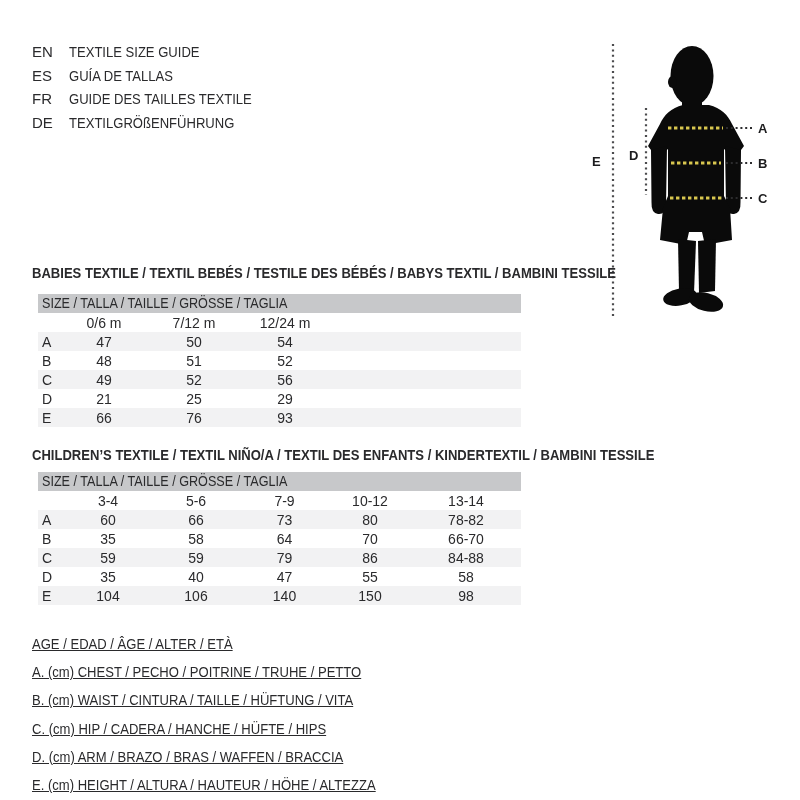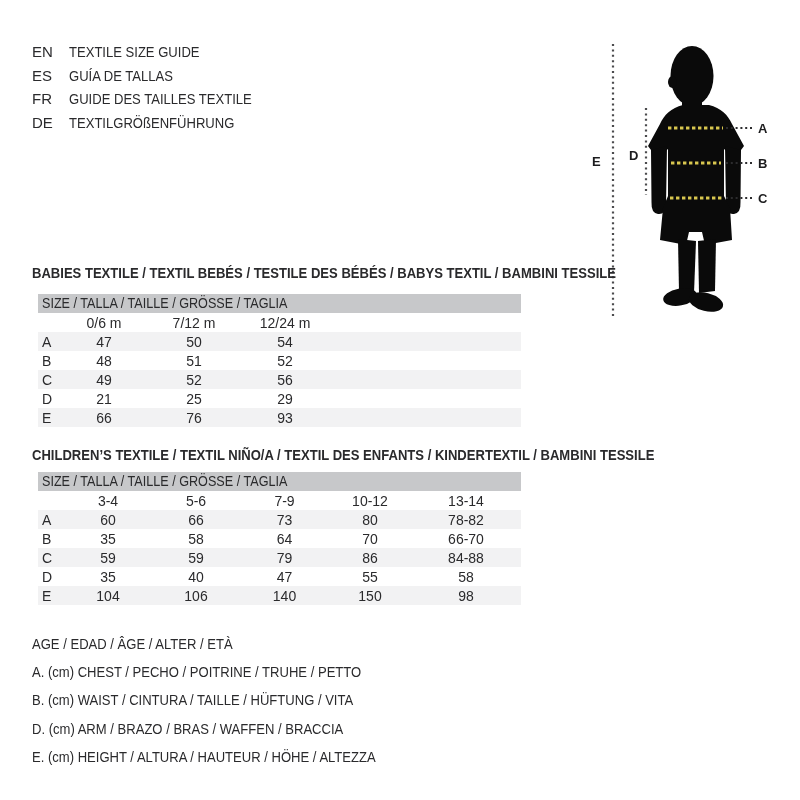--- a/index.html
+++ b/index.html
@@ -37,21 +37,21 @@
   .size-bar {
     height:19px; background:#c7c8ca;
     font-size:14.5px; line-height:19px; padding-left:4px;
   }
   table { border-collapse:collapse; width:100%; table-layout:fixed; font-size:14px; }
   th,td { font-weight:400; padding:0; height:19px; text-align:center; vertical-align:middle; }
   .lbl { text-align:left; padding-left:4px; }
   tbody tr:nth-child(odd) { background:#f2f2f3; }
   
   .legend { position:absolute; left:32px; top:629px; }
-  .legend-line { height:28.3px; display:flex; align-items:center; font-size:15px; }
+  .legend-line { height:28.3px; display:flex; align-items:center; font-size:15px;text-decoration:underline; }
 </style>
 </head>
 <body>
 
 <section class="lang-list">
   <div class="lang-row">
     <span class="lang-code">EN</span>
     <span class="condensed">TEXTILE SIZE GUIDE</span>
   </div>
   <div class="lang-row">
@@ -248,18 +248,21 @@
   <div class="legend-line">
       <span class="condensed">AGE / EDAD / ÂGE / ALTER / ETÀ</span>
     </div>
   <div class="legend-line">
       <span class="condensed">A. (cm) CHEST / PECHO / POITRINE / TRUHE / PETTO</span>
     </div>
   <div class="legend-line">
       <span class="condensed">B. (cm) WAIST / CINTURA / TAILLE / HÜFTUNG / VITA</span>
     </div>
   <div class="legend-line">
+      <span class="condensed">C. (cm) HIP / CADERA / HANCHE / HÜFTE / HIPS</span>
+    </div>
+  <div class="legend-line">
       <span class="condensed">D. (cm) ARM / BRAZO / BRAS / WAFFEN / BRACCIA</span>
     </div>
   <div class="legend-line">
       <span class="condensed">E. (cm) HEIGHT / ALTURA / HAUTEUR / HÖHE / ALTEZZA</span>
     </div>
 </section>
 
 </body></html>

